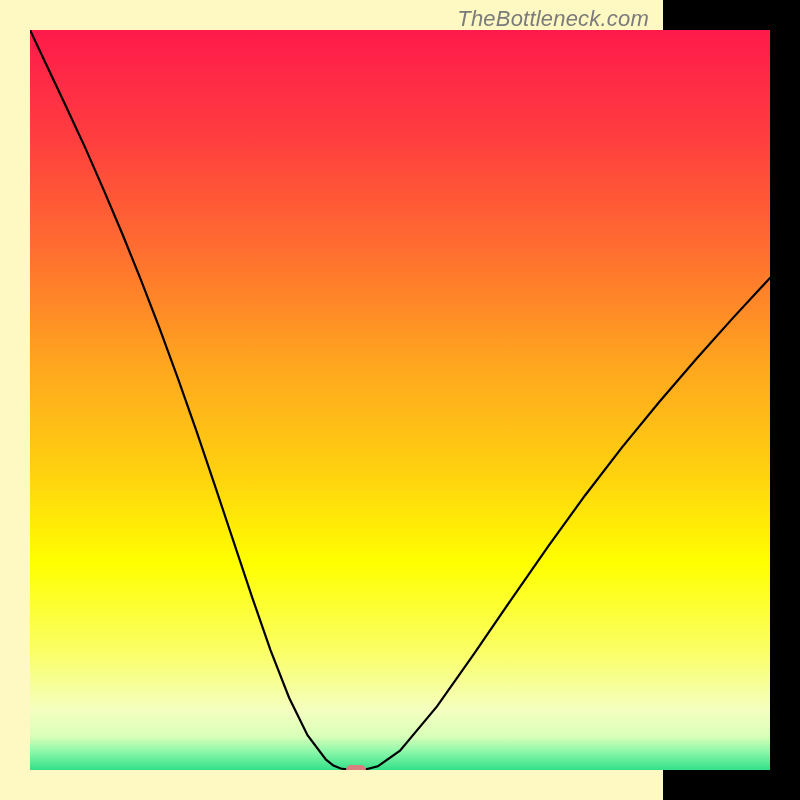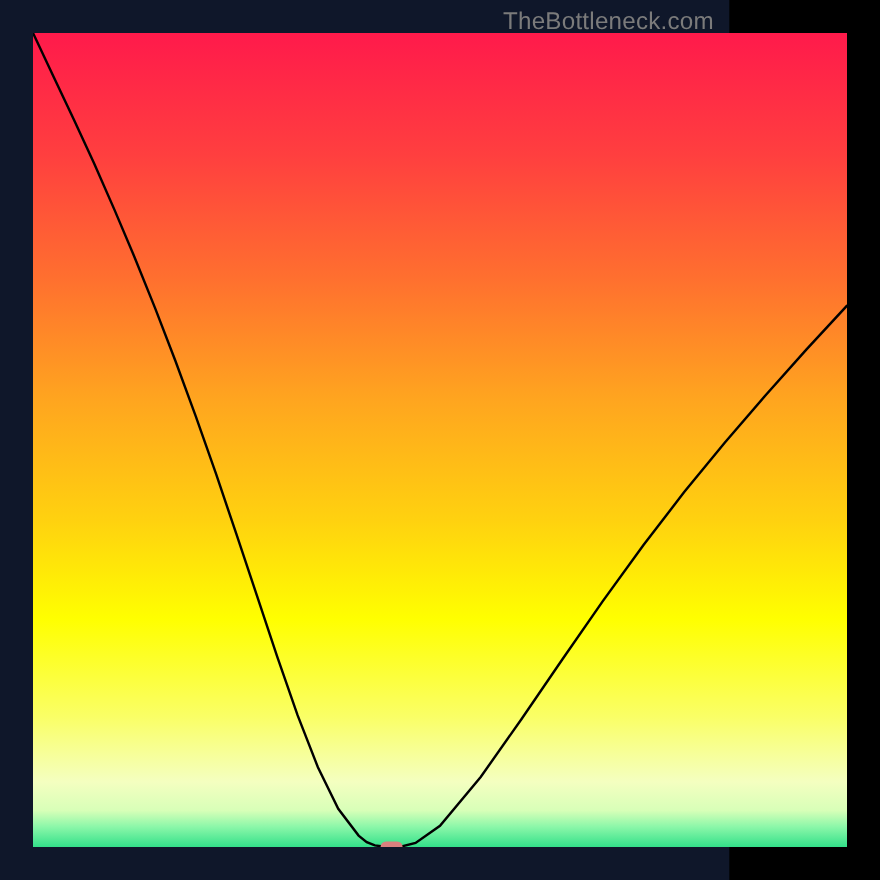--- a/index.html
+++ b/index.html
@@ -8,21 +8,22 @@
     width: 800px;
     height: 800px;
     overflow: hidden;
     background: #000;
     font-family: Arial, Helvetica, sans-serif;
   }
   .frame {
     position: relative;
     width: 663px;
     height: 800px;
-    background: #0f172a;
+    background: #fef9c3;
+    font-style: italic;
   }
   .plot {
     position: absolute;
     left: 30px;
     top: 30px;
     width: 740px;
     height: 740px;
     overflow: hidden;
   }
   .watermark {

